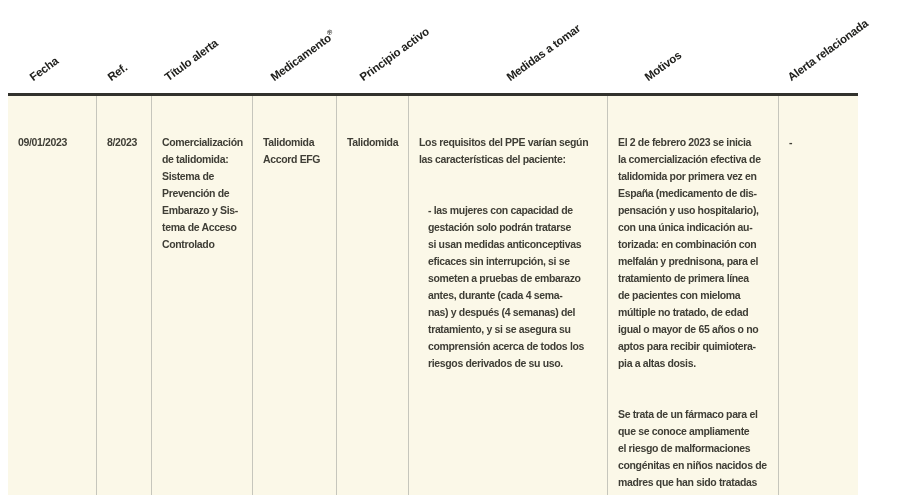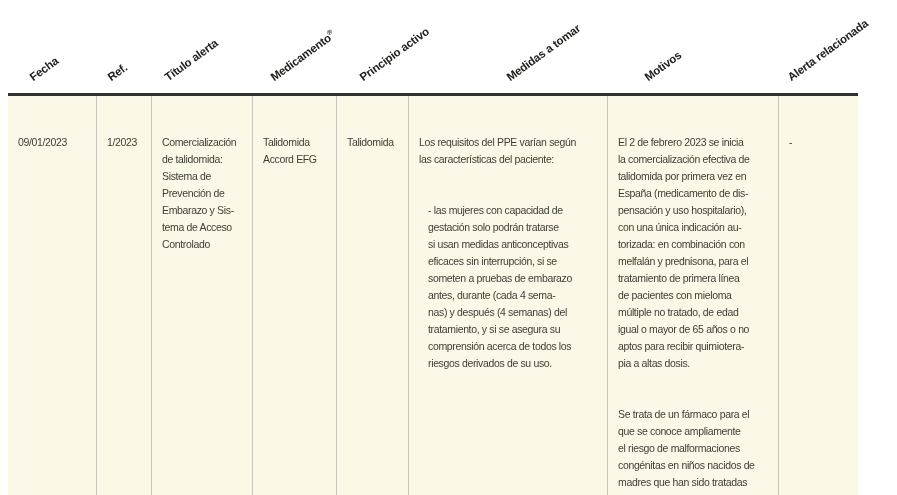--- a/index.html
+++ b/index.html
@@ -38,21 +38,21 @@
     box-sizing:border-box;
     background:#fbf8e8;
     border-right:1px solid #c6c6bc;
     padding:4px 10px 30px 10px;
     font-size:10.5px;line-height:17px;letter-spacing:-0.35px;
     white-space:pre;
     overflow:hidden;
     min-height:480px;
   }
   .cell.last{border-right:none;}
-  .para{margin:0 0 0 0;}
+  .para{margin:0 0 0 0;font-weight:bold;}
   .para + .para{}
   .para.indent{margin-left:9px;}
   .w-fecha{width:89px;}
   .w-ref{width:55px;}
   .w-titulo{width:101px;}
   .w-medicamento{width:84px;}
   .w-principio{width:72px;}
   .w-medidas{width:199px;}
   .w-motivos{width:171px;}
   .w-alerta{width:79px;}
@@ -75,21 +75,21 @@
 
   <div class="toprule"></div>
 
   <div class="trow">
 
     <div class="cell w-fecha">
       <div class="para">09/01/2023</div>
     </div>
 
     <div class="cell w-ref">
-      <div class="para">1/2023</div>
+      <div class="para">8/2023</div>
     </div>
 
     <div class="cell w-titulo">
       <div class="para">Comercialización
 de talidomida:
 Sistema de
 Prevención de
 Embarazo y Sis-
 tema de Acceso
 Controlado</div>

